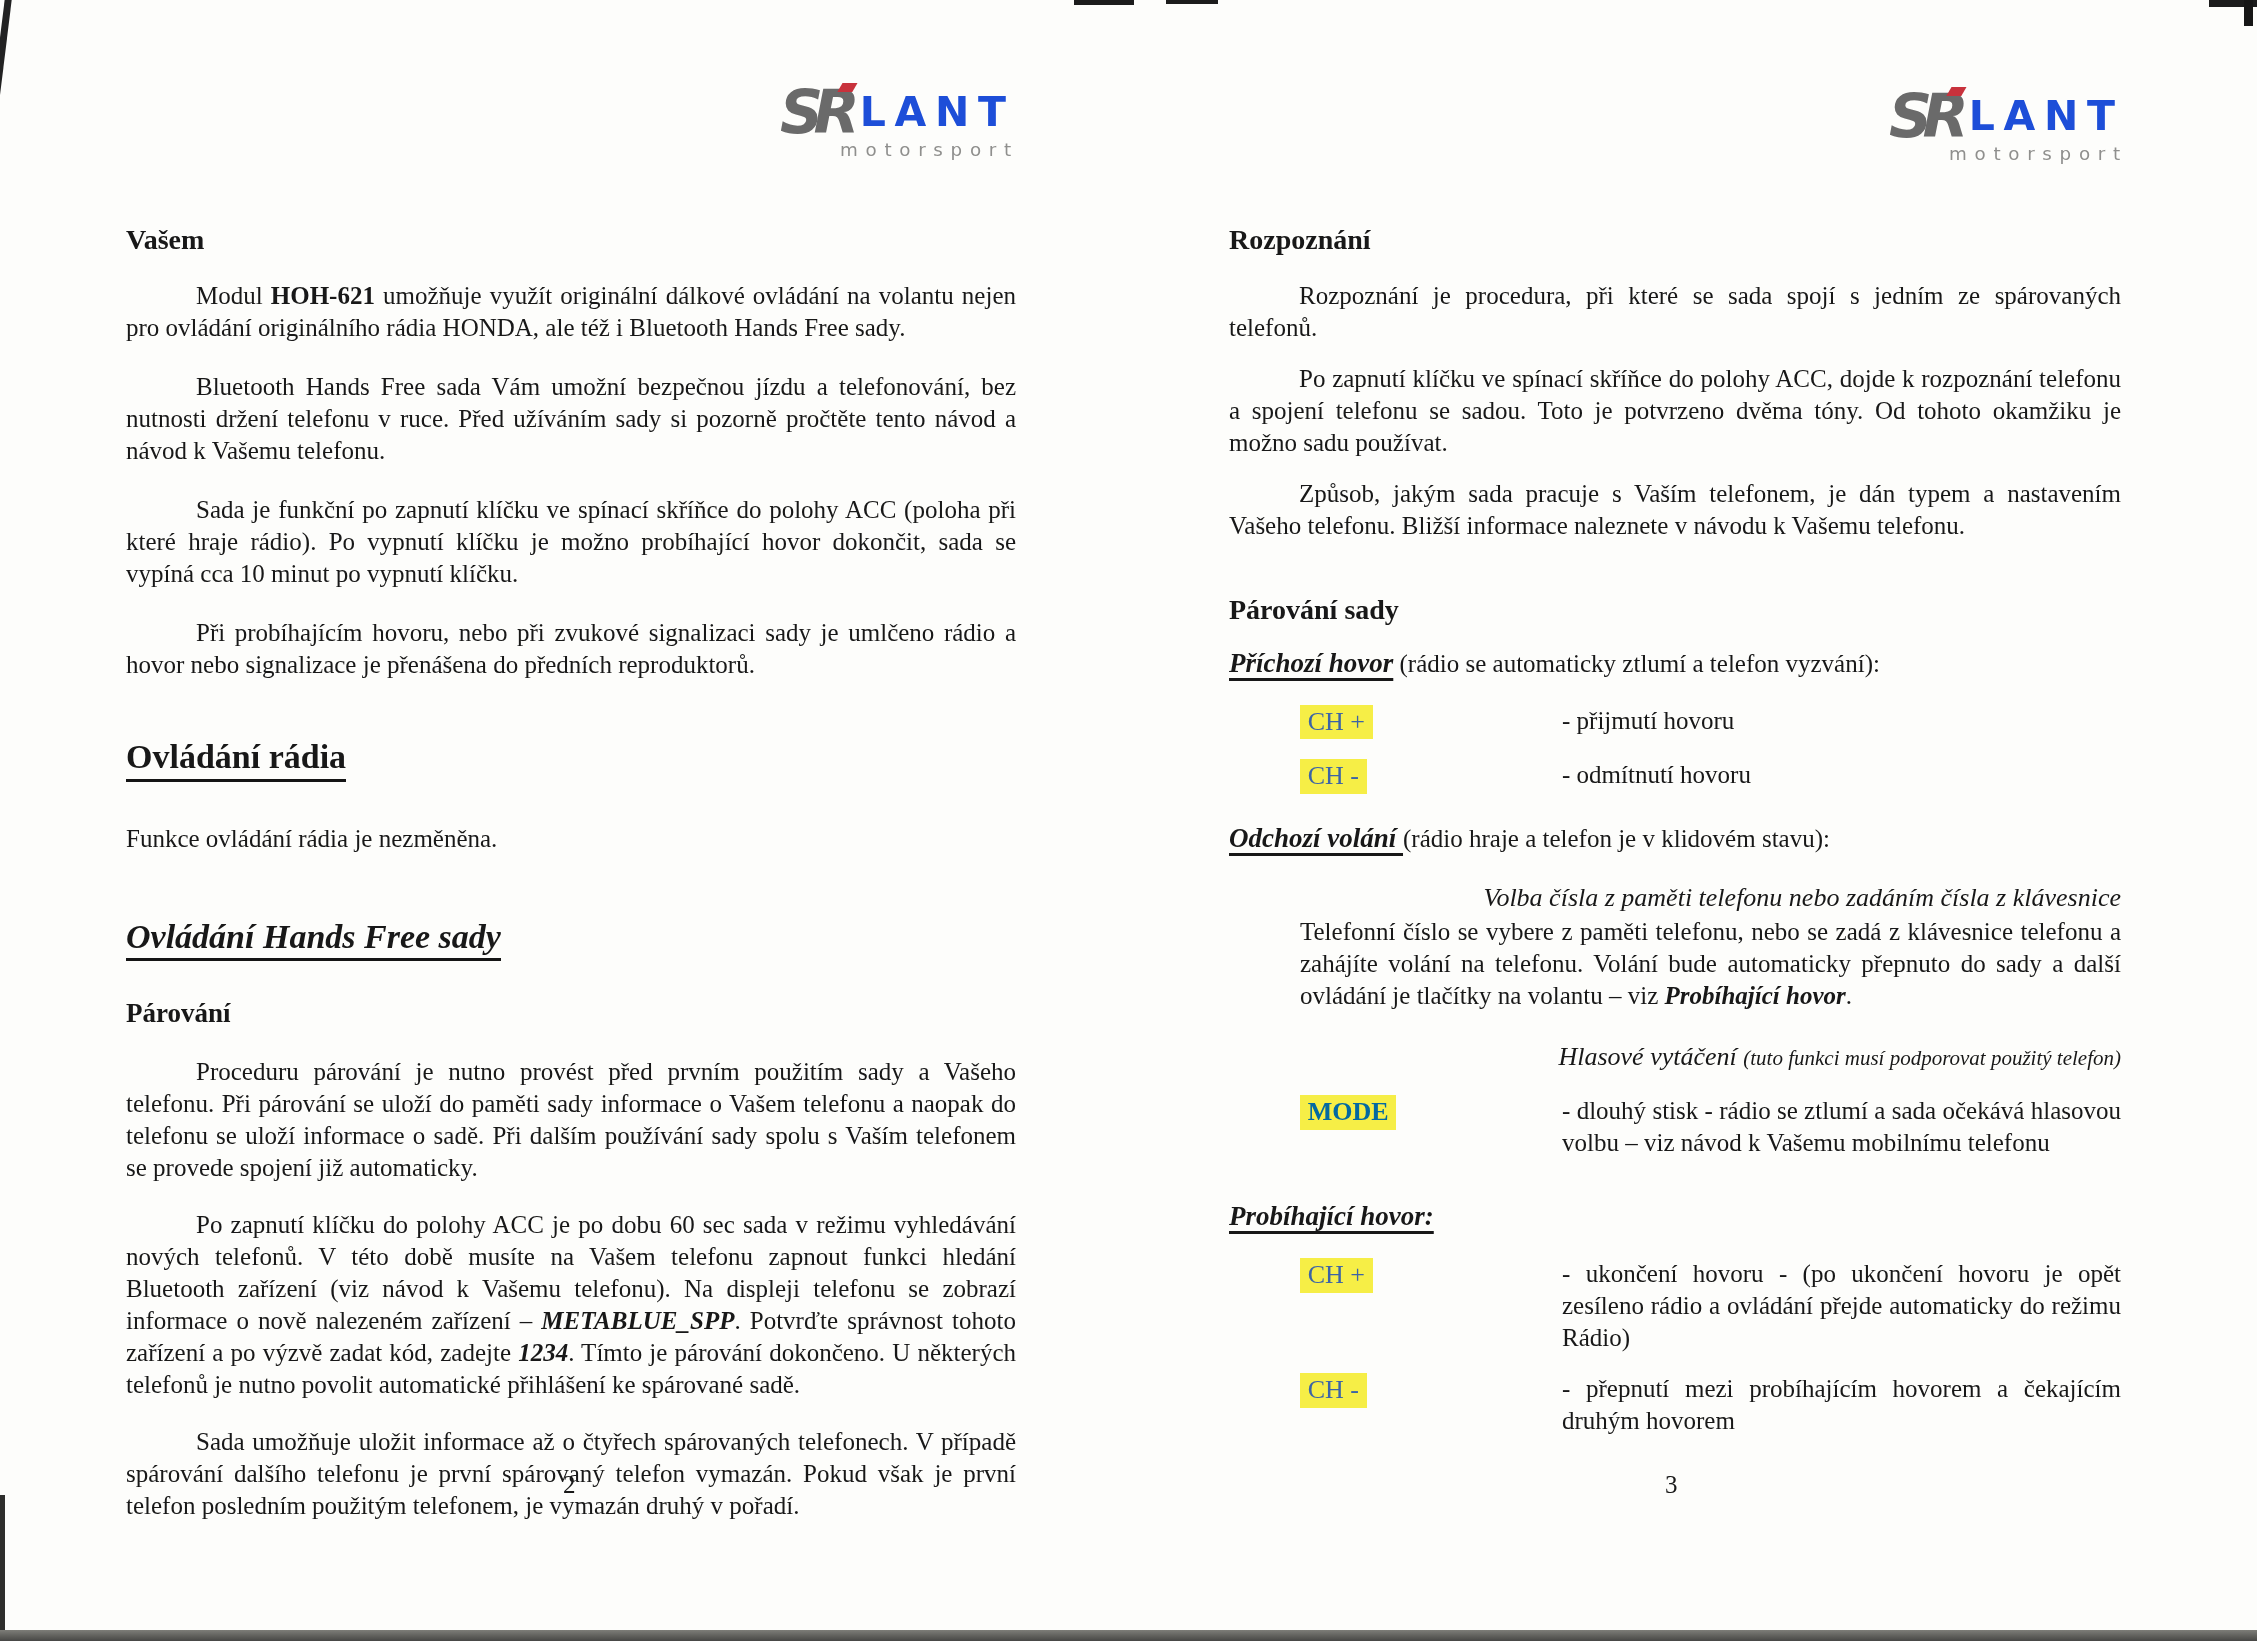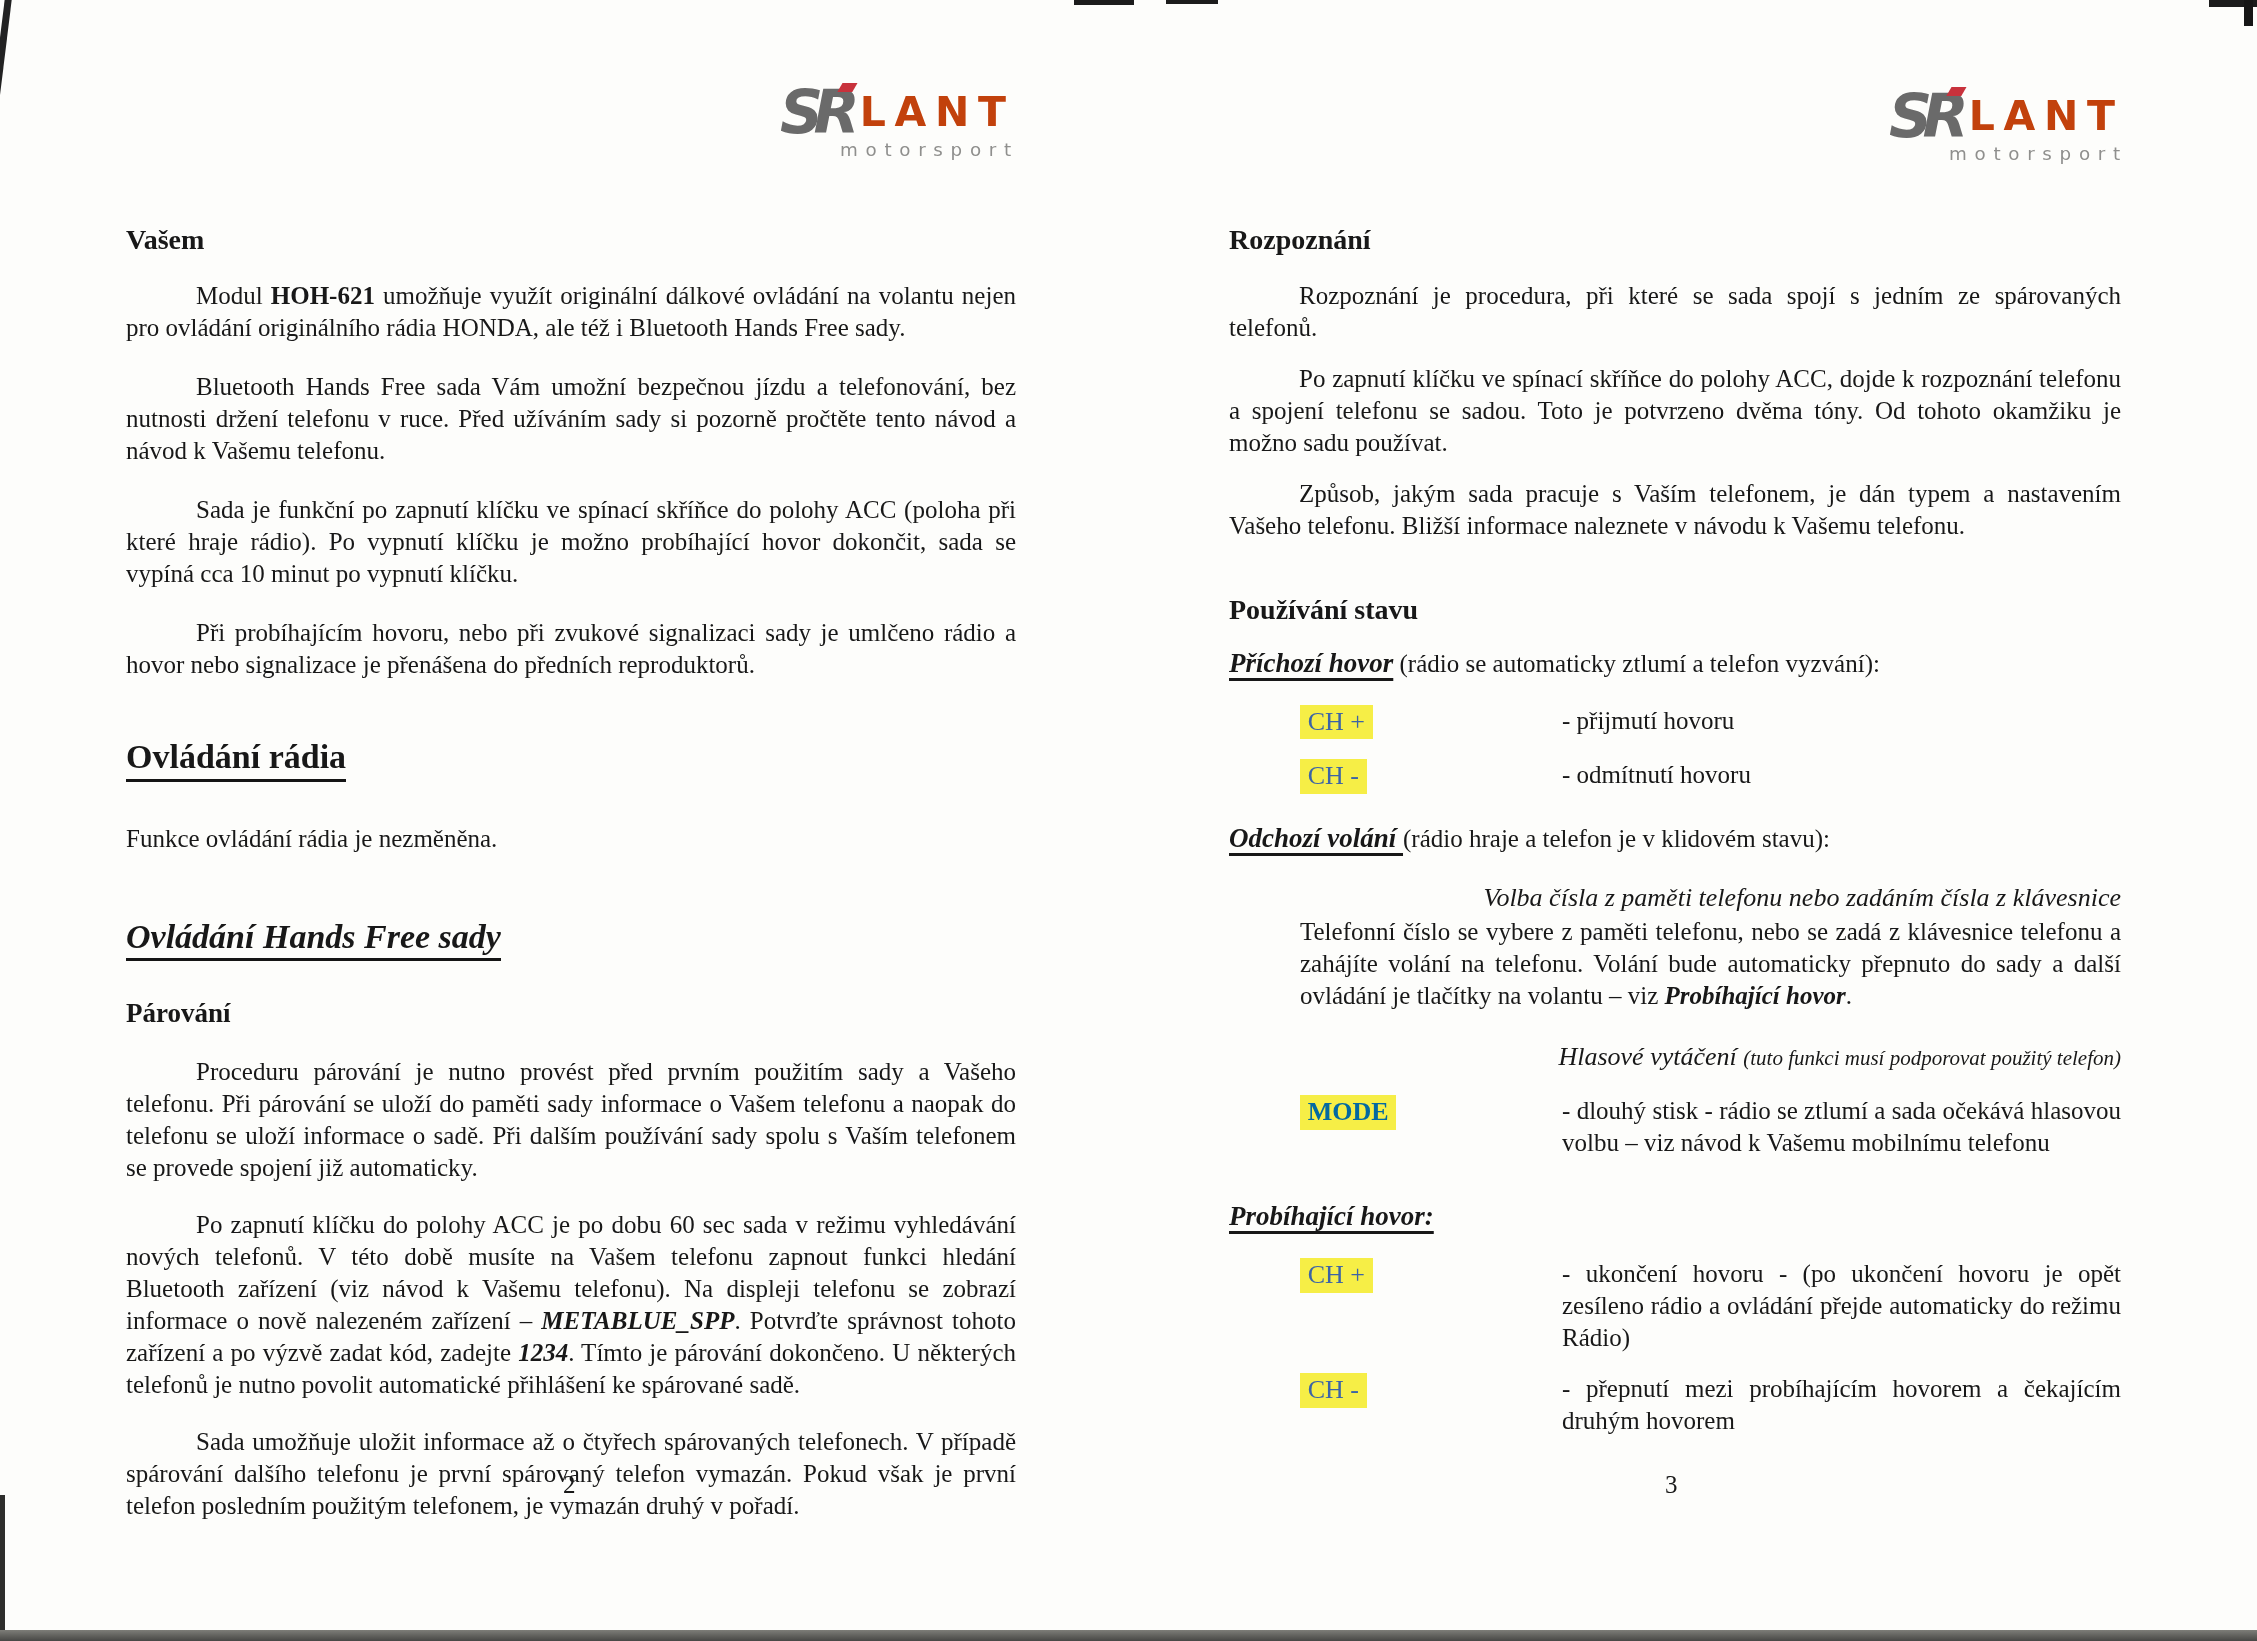--- a/index.html
+++ b/index.html
@@ -19,21 +19,21 @@
   .art-dash1{left:1074px;top:0;width:60px;height:4.8px;}
   .art-dash2{left:1166px;top:0;width:52px;height:3.9px;}
   .art-dash3{left:2209px;top:0;width:48px;height:6.8px;}
   .art-drip{left:2244px;top:0;width:8.7px;height:26px;background:#161616;}
   
   .logo{position:absolute;width:251px;}
   .logo-left{left:780px;top:77px;}
   .logo-right{left:1889px;top:81px;}
   .logo-main{position:relative;font-family:"DejaVu Sans",sans-serif;color:#6e6e6e;white-space:nowrap;}
   .logo-sr{font-size:60px;font-weight:bold;font-style:italic;letter-spacing:-9.7px;color:#6a6a6a;}
-  .logo-rest{font-size:41px;font-weight:bold;letter-spacing:8.7px;color:#c2410c;vertical-align:6.8px;margin-left:9.7px;}
+  .logo-rest{font-size:41px;font-weight:bold;letter-spacing:8.7px;color:#1d4ed8;vertical-align:6.8px;margin-left:9.7px;}
   .logo-red{position:absolute;left:60px;top:5.8px;width:15.4px;height:8.7px;background:#c8323c;transform:skewX(-30deg);}
   .logo-sub{font-family:"DejaVu Sans",sans-serif;font-size:18.3px;color:#8f8f8d;letter-spacing:7.7px;margin:-7.7px 0 0 60px;}
   
   .col{position:absolute;font-size:25px;line-height:32px;}
   .col-left{left:126px;top:214px;width:890px;}
   .col-right{left:1229px;top:214px;width:892px;}
   .para{margin:0 0 27px 0;text-indent:70px;text-align:justify;}
   .para.noindent{text-indent:0;}
   .para.last{margin-bottom:0;}
   .h-small{font-size:28px;font-weight:bold;margin:7.7px 0 23px 0;line-height:35px;}
@@ -116,21 +116,21 @@
   <div class="col col-right">
 
     <div class="h-small">Rozpoznání</div>
 
     <p class="para" style="margin-bottom:19.3px;">Rozpoznání je procedura, při které se sada spojí s jedním ze spárovaných telefonů.</p>
 
     <p class="para" style="margin-bottom:19.3px;">Po zapnutí klíčku ve spínací skříňce do polohy ACC, dojde k rozpoznání telefonu a spojení telefonu se sadou. Toto je potvrzeno dvěma tóny. Od tohoto okamžiku je možno sadu používat.</p>
 
     <p class="para last">Způsob, jakým sada pracuje s Vaším telefonem, je dán typem a nastavením Vašeho telefonu. Bližší informace naleznete v návodu k Vašemu telefonu.</p>
 
-    <div class="h-small" style="margin-top:50px;margin-bottom:19.3px;">Používání stavu</div>
+    <div class="h-small" style="margin-top:50px;margin-bottom:19.3px;">Párování sady</div>
 
     <p class="lbl-line"><span class="lbl">Příchozí hovor</span><span> (rádio se automaticky ztlumí a telefon vyzvání):</span></p>
 
     <div class="key-row">
       <span class="key" id="key-in-0" style="background: rgb(246, 238, 70); color: rgb(60, 100, 166);">CH +</span>
       <div class="key-desc">- přijmutí hovoru</div>
     </div>
     <div class="key-row">
       <span class="key" id="key-in-1" style="background: rgb(246, 238, 70); color: rgb(60, 100, 166);">CH -</span>
       <div class="key-desc">- odmítnutí hovoru</div>

